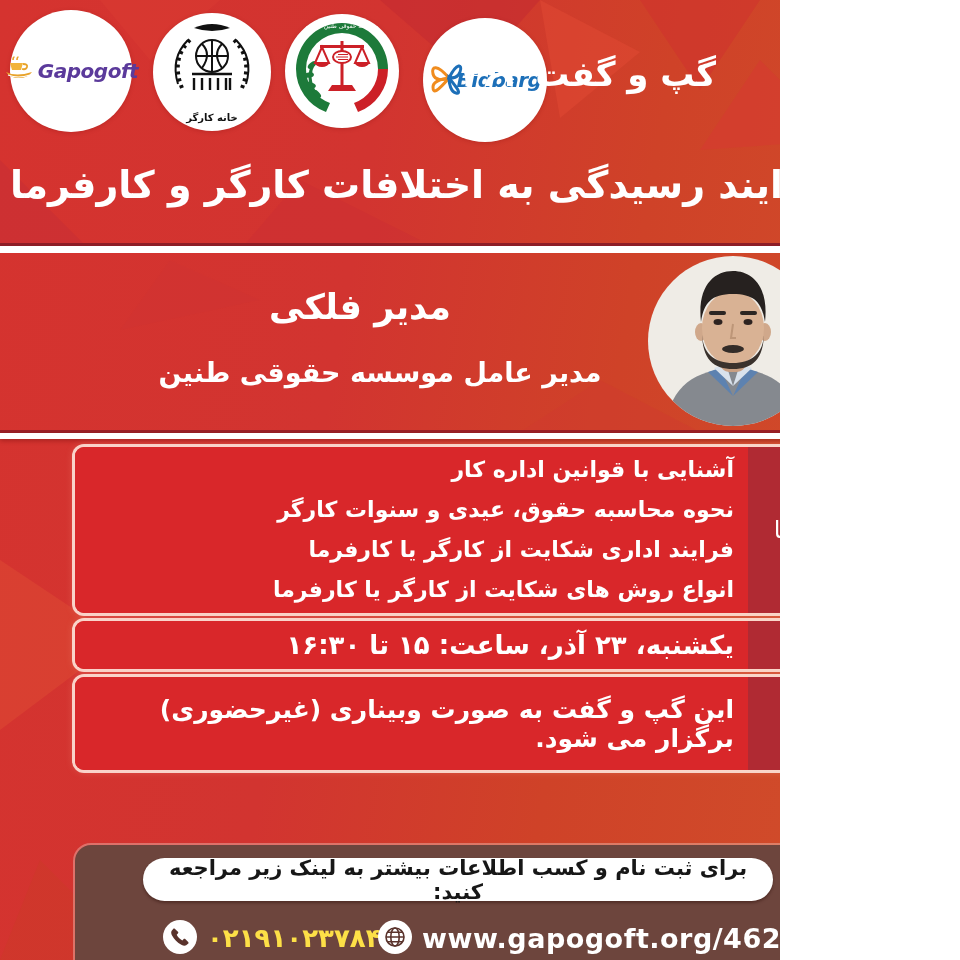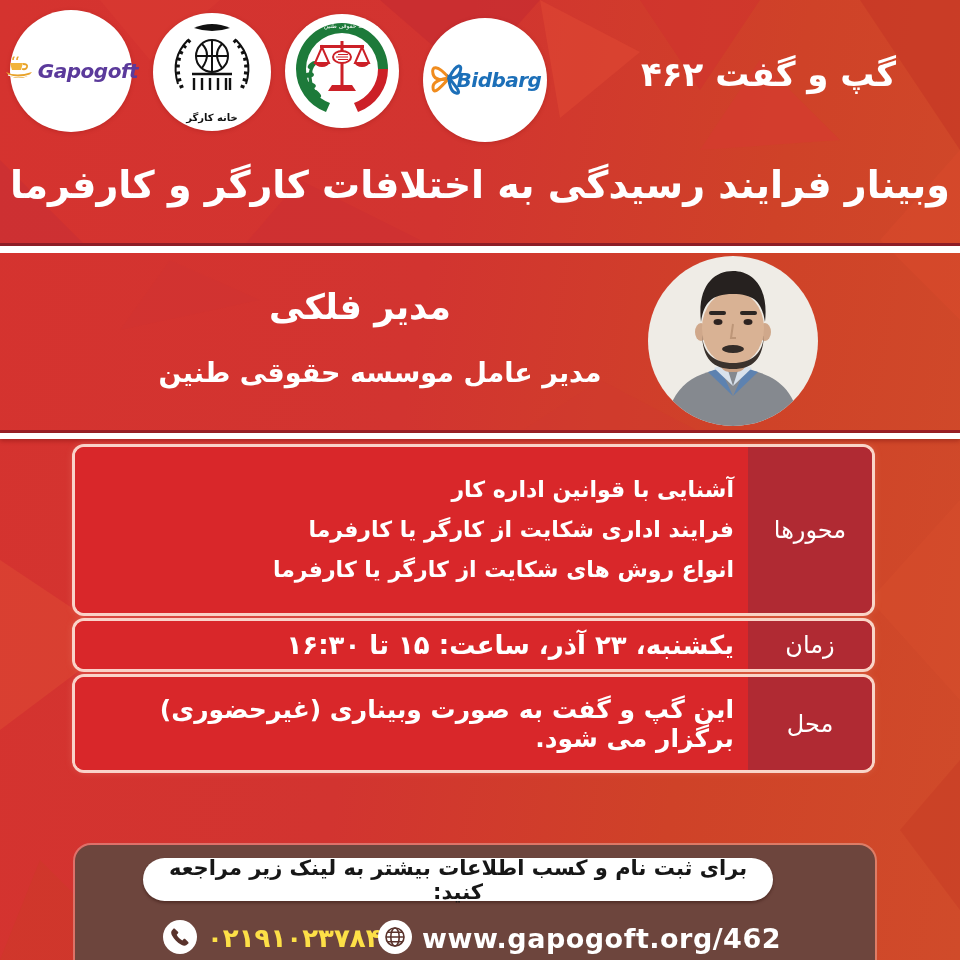--- a/index.html
+++ b/index.html
@@ -1,17 +1,17 @@
 <!DOCTYPE html>
 <html lang="fa"><head>
 <meta charset="utf-8">
 <style>
   html,body{margin:0;padding:0;}
   body{width:960px;height:960px;font-family:"DejaVu Sans",sans-serif;}
-  .poster{position:relative;width:960px;height:960px;overflow:hidden;
+  .poster{position:relative;width:780px;height:960px;overflow:hidden;
     background:linear-gradient(100deg,#d5332f 0%,#d23430 42%,#cf4228 72%,#d04b2a 100%);}
   .bg-poly{position:absolute;left:0;top:0;width:960px;height:960px;pointer-events:none;}
 
   
   .logo-circle{position:absolute;background:#fff;border-radius:50%;
     display:flex;align-items:center;justify-content:center;flex-direction:column;
     box-shadow:0 1px 4px rgba(120,10,10,.25);}
   .logo-gapogoft{left:10px;top:10px;width:122px;height:122px;}
   .logo-workerhouse{left:153px;top:13px;width:118px;height:118px;}
   .logo-tanin{left:285px;top:14px;width:114px;height:114px;}
@@ -203,20 +203,21 @@
       <path d="M85 68 L83 82 L88 82" stroke="#bd9678" stroke-width="2" fill="none"></path>
     </svg>
   </div>
 
   <div class="divider-dark-2"></div>
   <div class="divider-white-2"></div>
 
   <div class="section-box box-topics">
     <div class="section-content">
       <div class="topic-line">آشنایی با قوانین اداره کار</div>
+      <div class="topic-line">نحوه محاسبه حقوق، عیدی و سنوات کارگر</div>
       <div class="topic-line">فرایند اداری شکایت از کارگر یا کارفرما</div>
       <div class="topic-line">انواع روش های شکایت از کارگر یا کارفرما</div>
     </div>
     <div class="section-label">محورها</div>
   </div>
 
   <div class="section-box box-time">
     <div class="section-content">یکشنبه، ۲۳ آذر، ساعت: ۱۵ تا ۱۶:۳۰</div>
     <div class="section-label">زمان</div>
   </div>

